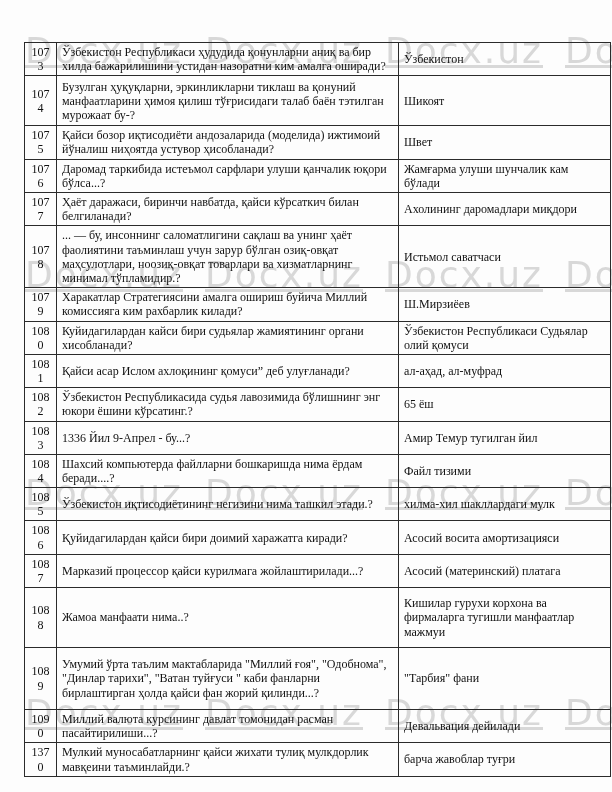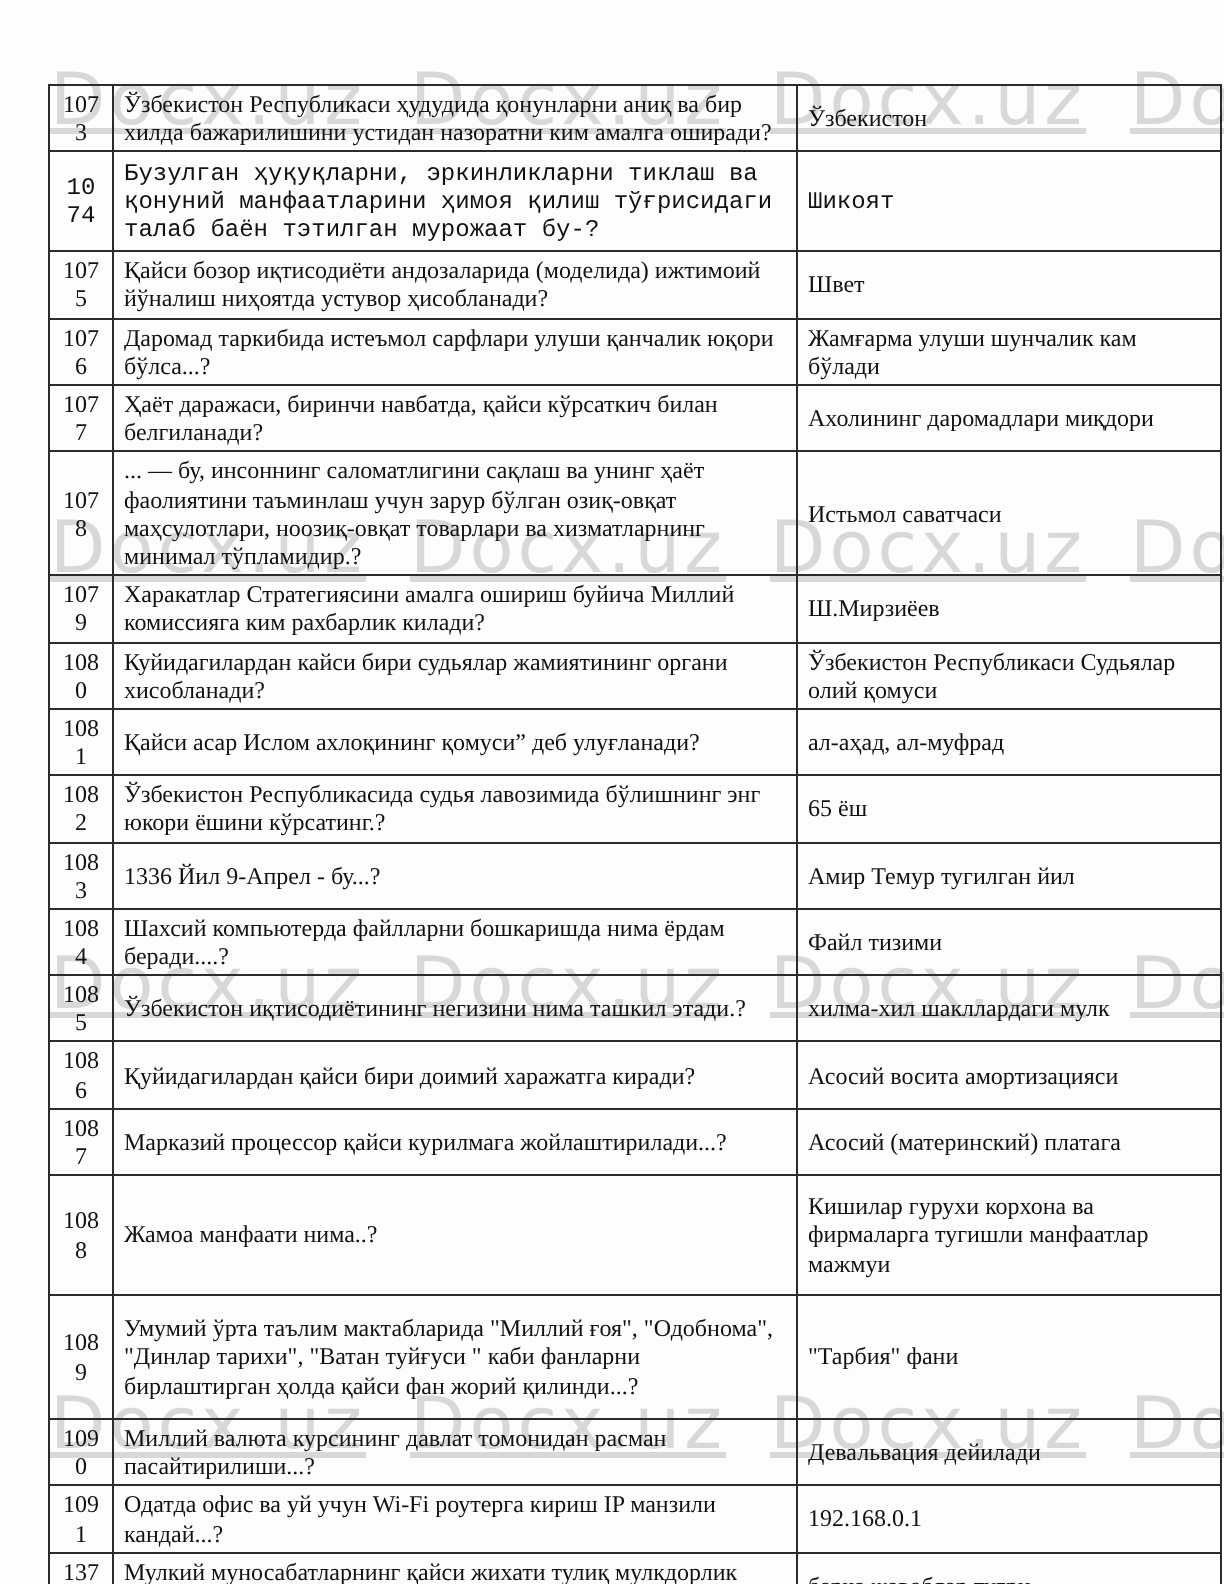--- a/index.html
+++ b/index.html
@@ -72,21 +72,21 @@
     <col style="width:212px">
   </colgroup>
   <tbody>
       <tr>
     <td class="c-num">
           <div class="num">1073</div>
         </td>
     <td class="c-q">Ўзбекистон Республикаси ҳудудида қонунларни аниқ ва бир хилда бажарилишини устидан назоратни ким амалга оширади?</td>
     <td class="c-a">Ўзбекистон</td>
   </tr>
-      <tr style="height: 50px; font-family: Liberation Mono, monospace;">
+      <tr style="height: 50px;">
     <td class="c-num">
           <div class="num">1074</div>
         </td>
     <td class="c-q">Бузулган ҳуқуқларни, эркинликларни тиклаш ва қонуний манфаатларини ҳимоя қилиш тўғрисидаги талаб баён тэтилган мурожаат бу-?</td>
     <td class="c-a">Шикоят</td>
   </tr>
       <tr>
     <td class="c-num">
           <div class="num">1075</div>
         </td>
@@ -190,27 +190,20 @@
         </td>
     <td class="c-q">Умумий ўрта таълим мактабларида "Миллий ғоя", "Одобнома", "Динлар тарихи", "Ватан туйғуси " каби фанларни бирлаштирган ҳолда қайси фан жорий қилинди...?</td>
     <td class="c-a">"Тарбия" фани</td>
   </tr>
       <tr>
     <td class="c-num">
           <div class="num">1090</div>
         </td>
     <td class="c-q">Миллий валюта курсининг давлат томонидан расман пасайтирилиши...?</td>
     <td class="c-a">Девальвация дейилади</td>
-  </tr>
-      <tr>
-    <td class="c-num">
-          <div class="num">1091</div>
-        </td>
-    <td class="c-q">Одатда офис ва уй учун Wi-Fi роутерга кириш IP манзили кандай...?</td>
-    <td class="c-a">192.168.0.1</td>
   </tr>
       <tr>
     <td class="c-num">
           <div class="num">1370</div>
         </td>
     <td class="c-q">Мулкий муносабатларнинг қайси жихати тулиқ мулкдорлик мавқеини таъминлайди.?</td>
     <td class="c-a">барча жавоблар туғри</td>
   </tr>
     </tbody>
 </table>

